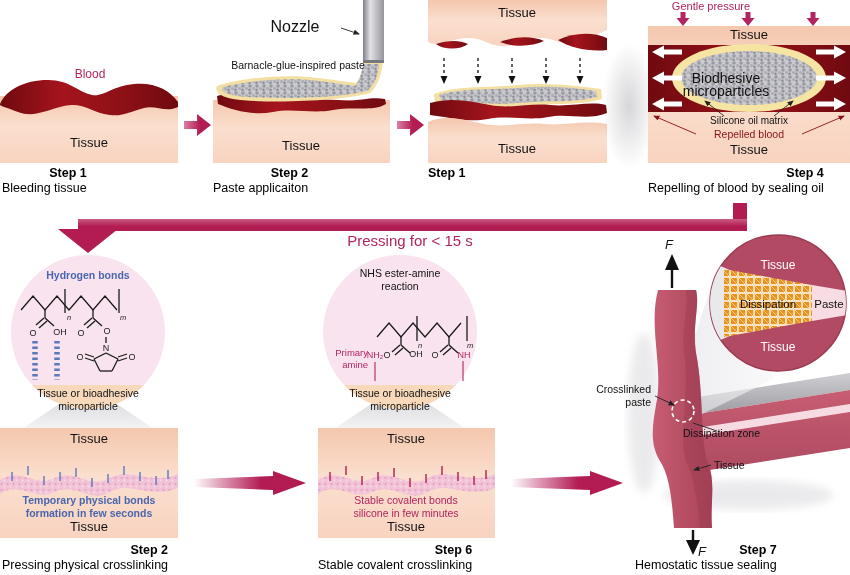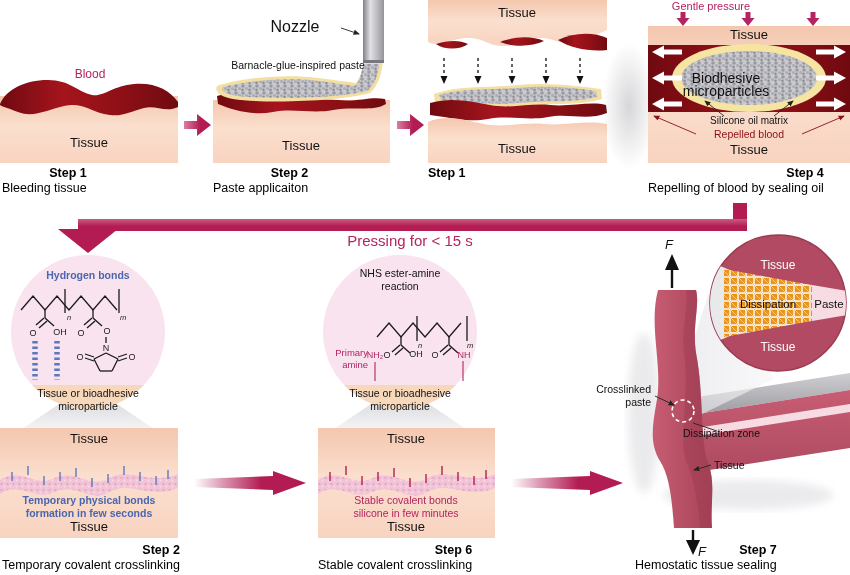--- a/index.html
+++ b/index.html
@@ -327,21 +327,21 @@
         <line x1="156" y1="48" x2="156" y2="57"></line>
       <line x1="168" y1="42" x2="168" y2="51"></line>
     </g>
   </svg>
   <div class="lbl" style="left:34px;top:432px;width:110px;font-size:13px">Tissue</div>
   <div class="lblw bluetx" style="left:14px;top:494px;width:150px">Temporary physical bonds</div>
   <div class="lblw bluetx" style="left:14px;top:507px;width:150px">formation in few seconds</div>
   <div class="lbl" style="left:34px;top:520px;width:110px;font-size:13px">Tissue</div>
   <div class="cap" style="left:2px;top:543px">
     <b>Step 2</b><br>
-    <span>Temporary covalent crosslinking</span>
+    <span>Pressing physical crosslinking</span>
   </div>
 
   <svg class="abs" style="left:194px;top:470px" width="113" height="26" viewBox="0 0 113 26">
     <defs>
         <linearGradient id="ag5" x1="0" y1="0" x2="1" y2="0">
       <stop offset="0" stop-color="#ffffff"></stop>
           <stop offset="0.25" stop-color="#dd9ab5"></stop>
       <stop offset="0.6" stop-color="#b31c52"></stop>
         </linearGradient>
       </defs>

